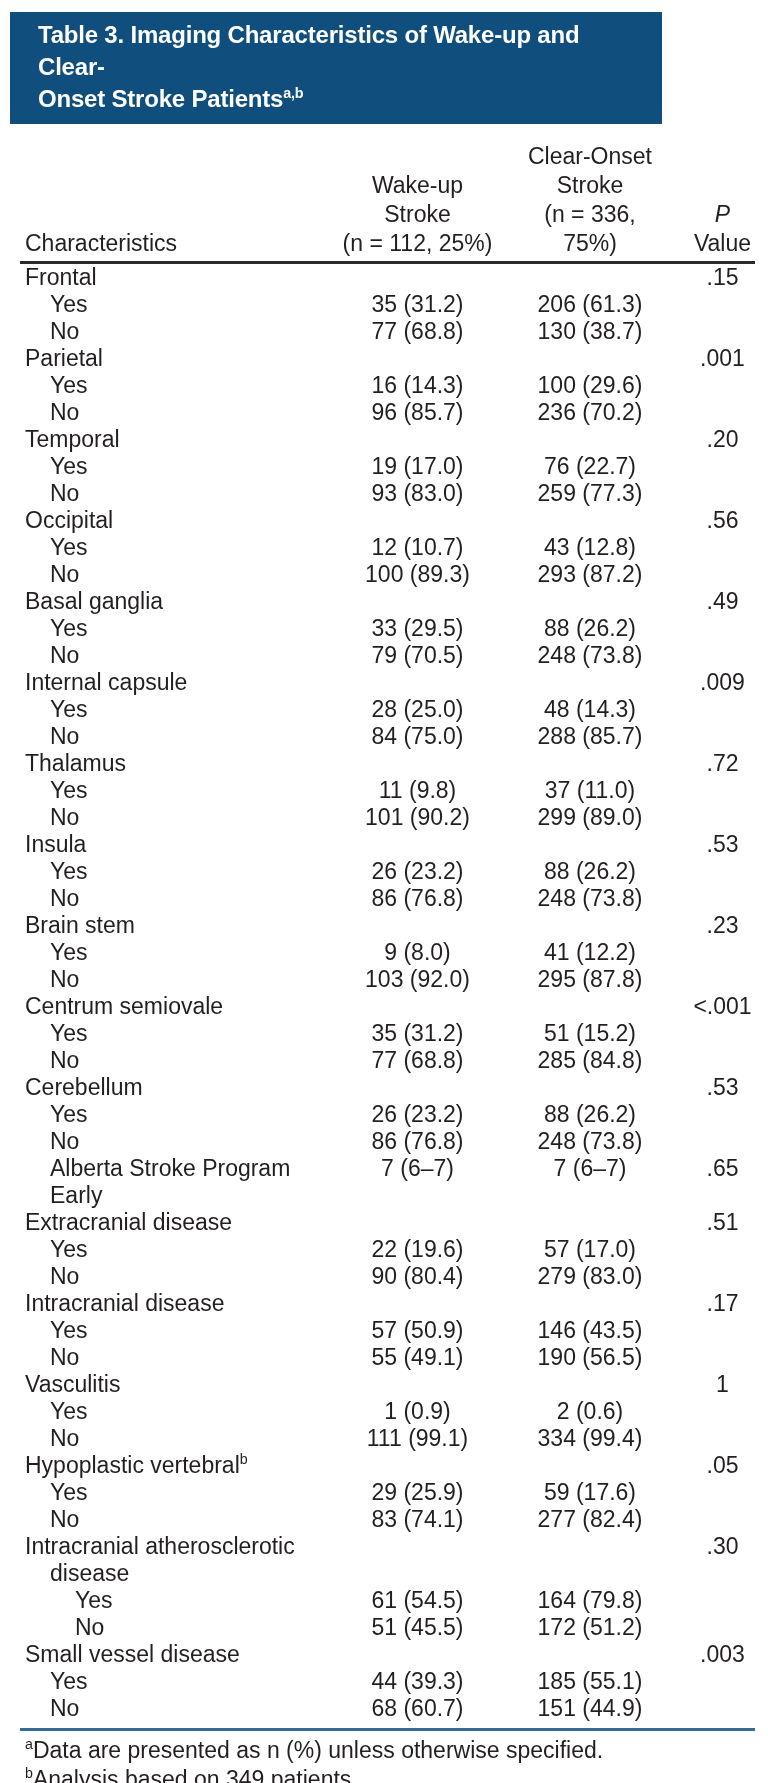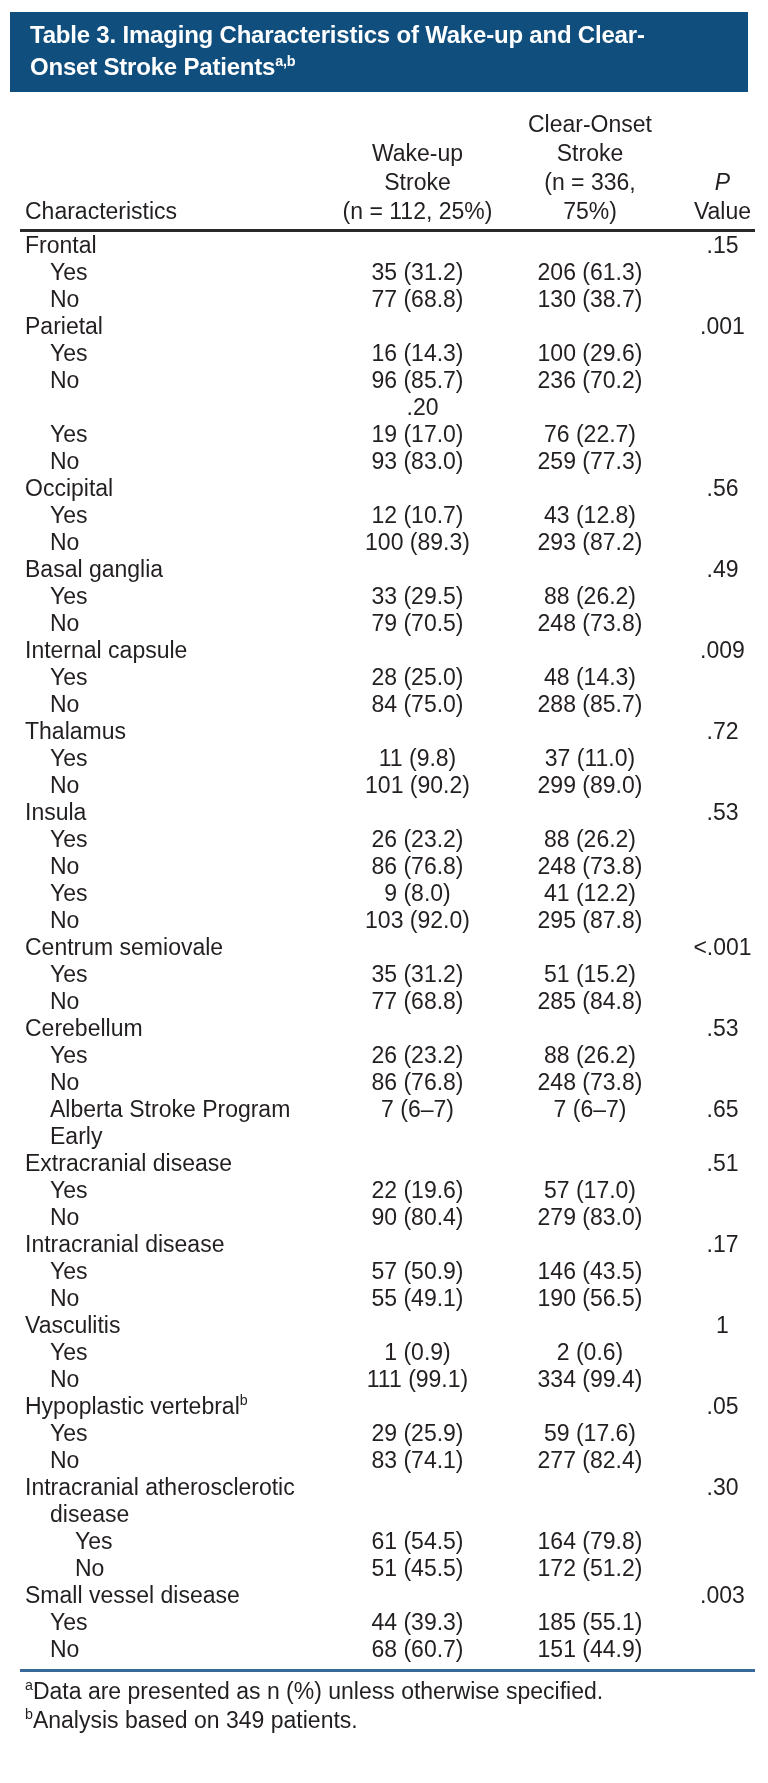--- a/index.html
+++ b/index.html
@@ -12,22 +12,22 @@
   body{
     width:768px;height:1783px;
     font-family:"Liberation Sans","DejaVu Sans",sans-serif;
     color:var(--text);
     overflow:hidden;
   }
   .page{padding:12px 13px 0 10px;}
   .title-box{
     background:var(--header-bg);
     color:#fff;
-    width:738px;
-    padding:7px 22px 9px 20px;
+    width:652px;
+    padding:7px 22px 9px 28px;
   }
   .title-text{
     font-weight:bold;
     font-size:24px;
     line-height:32px;
     letter-spacing:-0.2px;
   }
   .title-text sup{font-size:60%;line-height:0;}
   .table-area{margin-left:10px;width:735px;}
   
@@ -132,20 +132,23 @@
         </div>
         <div class="trow">
           <div class="c-label">
             <div class="lline ind1">No</div>
           </div>
           <div class="c-wakeup">96 (85.7)</div>
           <div class="c-clear">236 (70.2)</div>
           <div class="c-p"></div>
         </div>
         <div class="trow">
+          <div class="c-label">
+            <div class="lline ind0">Temporal</div>
+          </div>
           <div class="c-wakeup"></div>
           <div class="c-clear"></div>
           <div class="c-p">.20</div>
         </div>
         <div class="trow">
           <div class="c-label">
             <div class="lline ind1">Yes</div>
           </div>
           <div class="c-wakeup">19 (17.0)</div>
           <div class="c-clear">76 (22.7)</div>
@@ -271,20 +274,28 @@
           <div class="c-clear">88 (26.2)</div>
           <div class="c-p"></div>
         </div>
         <div class="trow">
           <div class="c-label">
             <div class="lline ind1">No</div>
           </div>
           <div class="c-wakeup">86 (76.8)</div>
           <div class="c-clear">248 (73.8)</div>
           <div class="c-p"></div>
+        </div>
+        <div class="trow">
+          <div class="c-label">
+            <div class="lline ind0">Brain stem</div>
+          </div>
+          <div class="c-wakeup"></div>
+          <div class="c-clear"></div>
+          <div class="c-p">.23</div>
         </div>
         <div class="trow">
           <div class="c-label">
             <div class="lline ind1">Yes</div>
           </div>
           <div class="c-wakeup">9 (8.0)</div>
           <div class="c-clear">41 (12.2)</div>
           <div class="c-p"></div>
         </div>
         <div class="trow">

